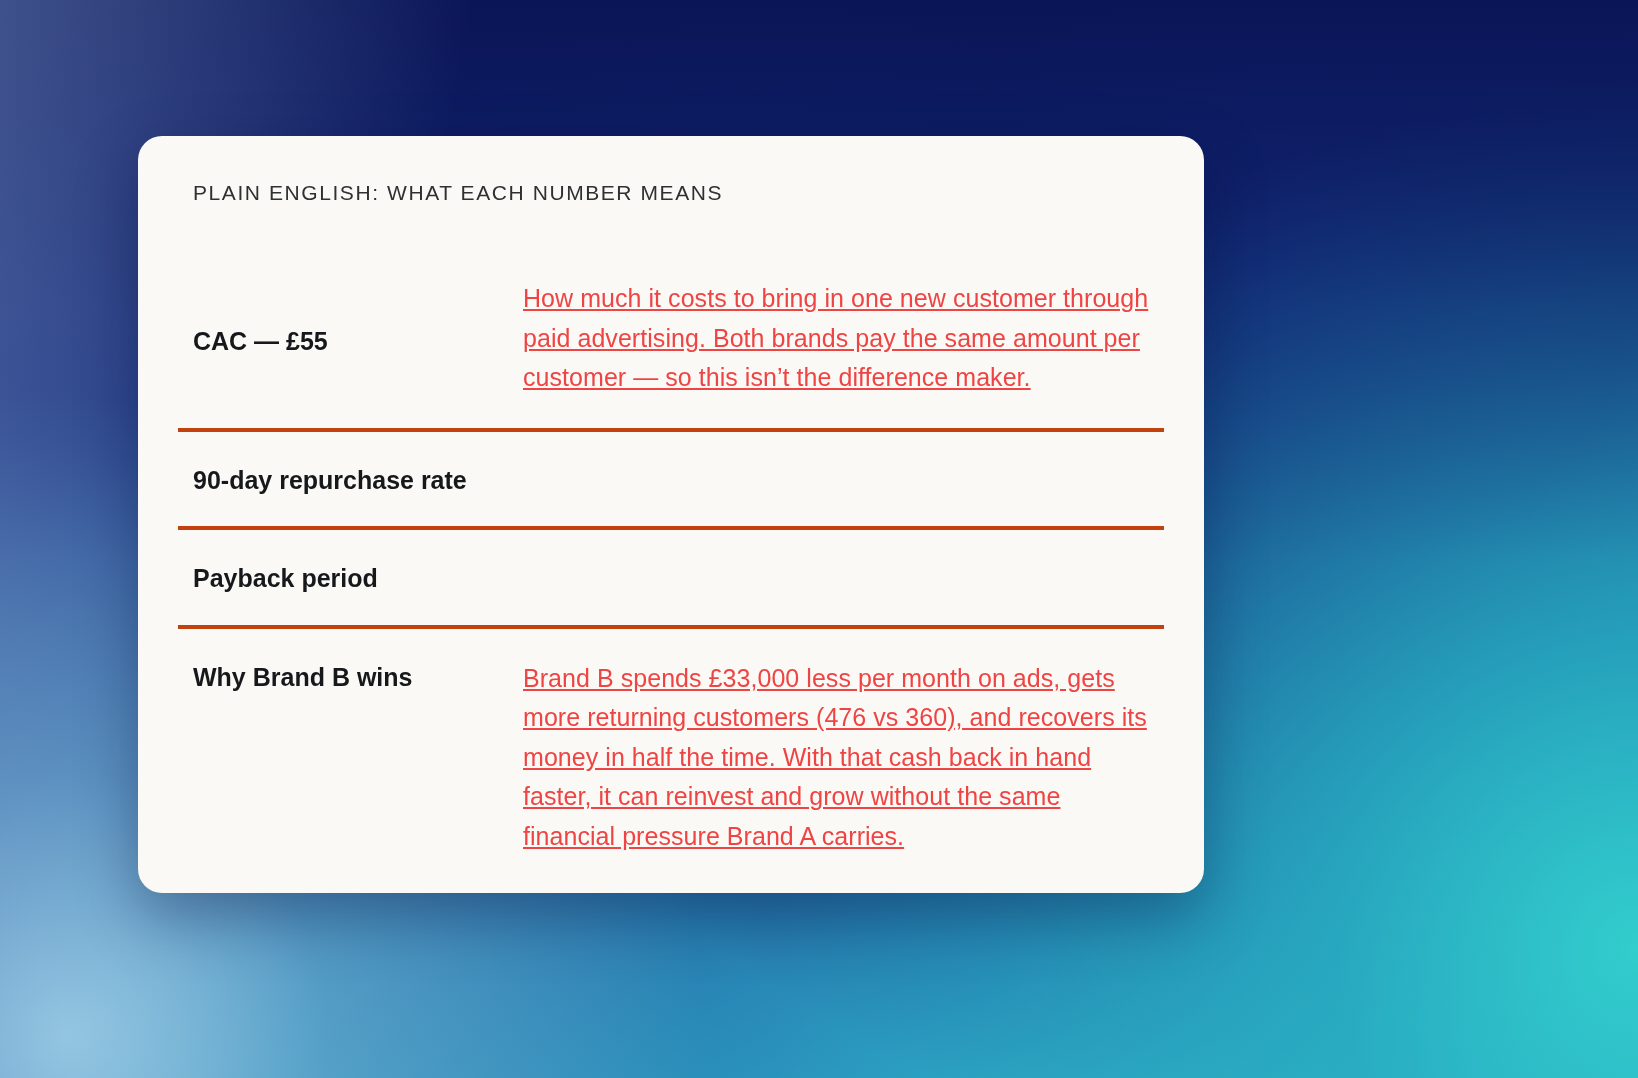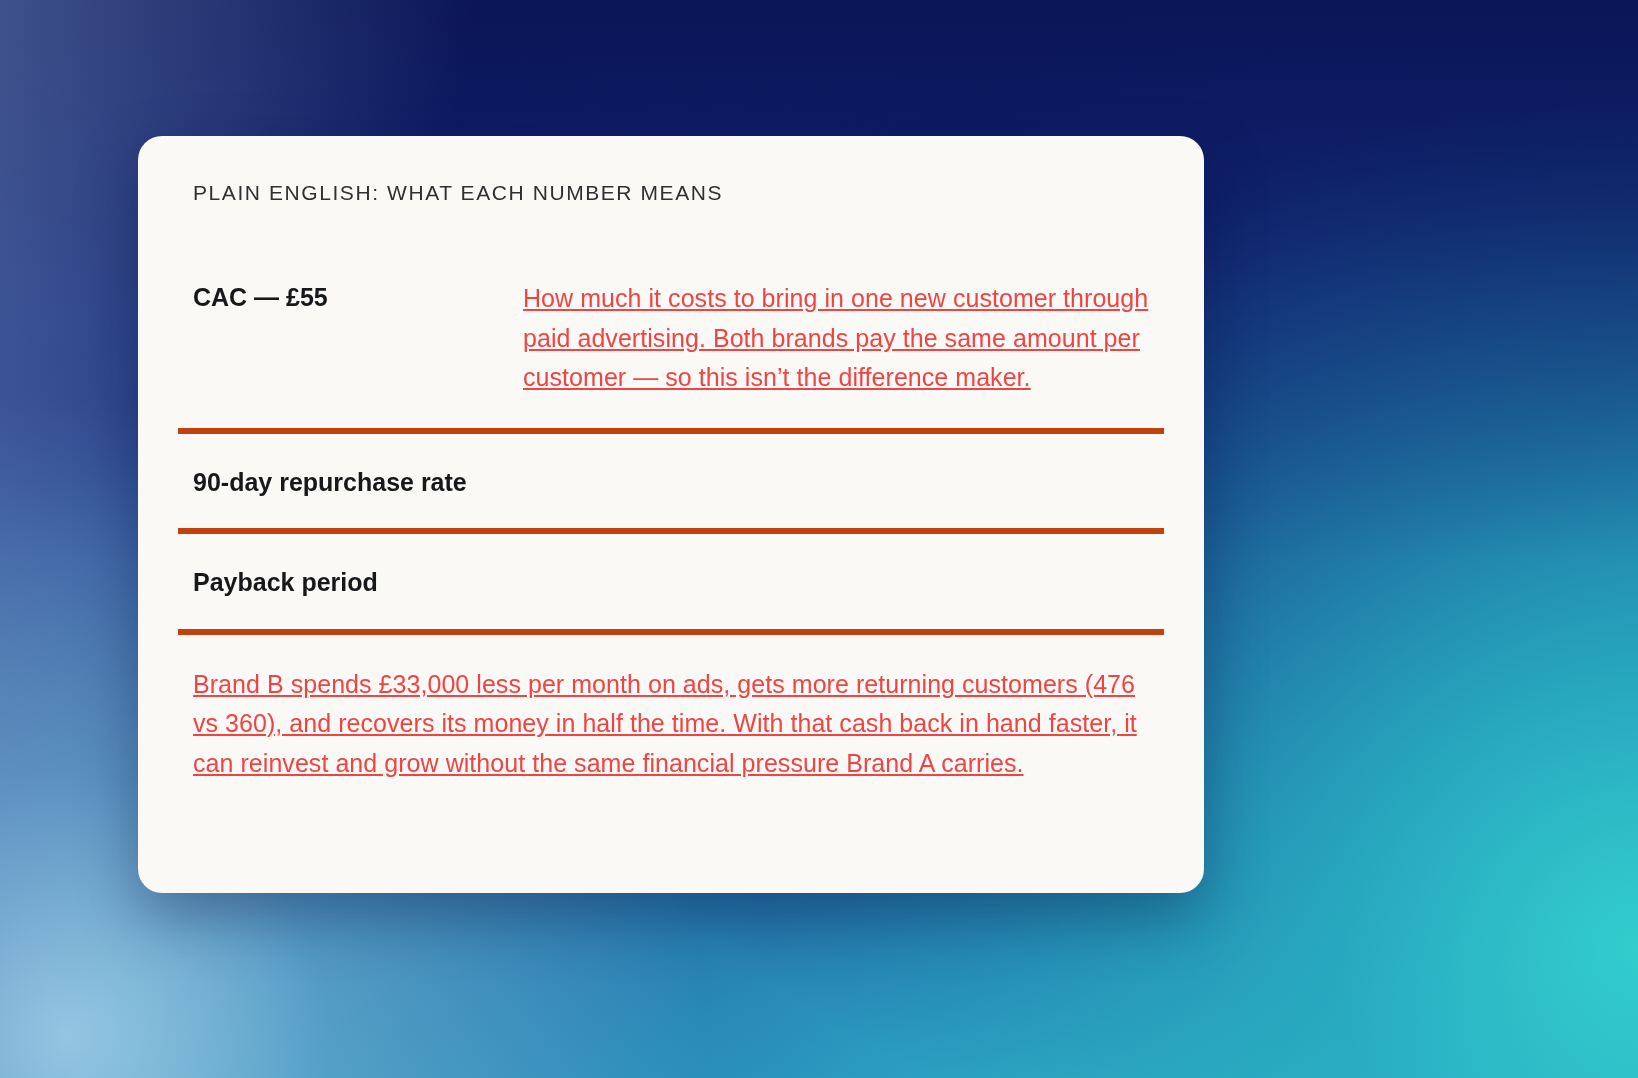--- a/index.html
+++ b/index.html
@@ -58,21 +58,21 @@
     margin-top: 48px;
   }
 
   .row {
     display: flex;
     align-items: flex-start;
     padding: 0 15px;
   }
 
   .row + .row {
-    border-top: 6px solid #c2410c;
+    border-top: 4px solid #c2410c;
   }
 
   .row-term {
     width: 330px;
     flex: 0 0 330px;
     font-size: 25px;
     font-weight: 700;
     color: #16181c;
     line-height: 1.3;
   }
@@ -80,21 +80,21 @@
   .row-desc {
     flex: 1;
     font-size: 25px;
     line-height: 1.58;
     color: #ef4444;
     letter-spacing: 0.002em;
     text-decoration: underline;
   }
 
   .row.r0 { padding-top: 26px; padding-bottom: 30px; }
-  .row.r0 .row-term { padding-top: 2px; }
+  .row.r0 .row-term { padding-top: 2px; margin-top: 44px; }
   .row.r1 { padding-top: 30px; padding-bottom: 30px; }
   .row.r1 .row-term { padding-top: 2px; }
   .row.r2 { padding-top: 30px; padding-bottom: 30px; }
   .row.r2 .row-term { padding-top: 2px; }
   .row.r3 { padding-top: 30px; padding-bottom: 30px; }
   .row.r3 .row-term { padding-top: 2px; }
 </style>
 </head>
 <body>
 
@@ -114,17 +114,18 @@
 
     <div class="row r1">
       <div class="row-term">90-day repurchase rate</div>
     </div>
 
     <div class="row r2">
       <div class="row-term">Payback period</div>
     </div>
 
     <div class="row r3">
+      <div class="row-term">Why Brand B wins</div>
       <div class="row-desc">Brand B spends £33,000 less per month on ads, gets more returning customers (476 vs 360), and recovers its money in half the time. With that cash back in hand faster, it can reinvest and grow without the same financial pressure Brand A carries.</div>
     </div>
 
   </div>
 </div>
 
 </body></html>

